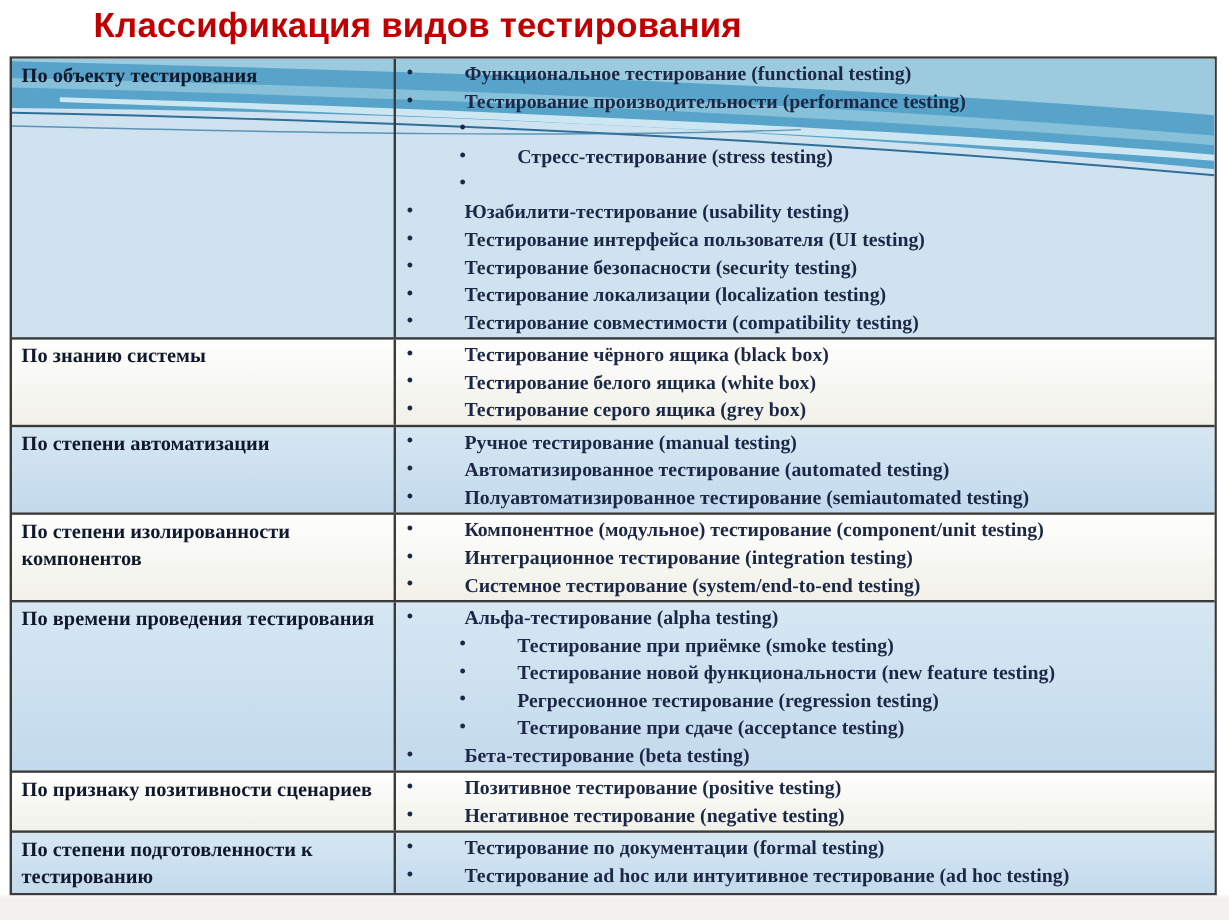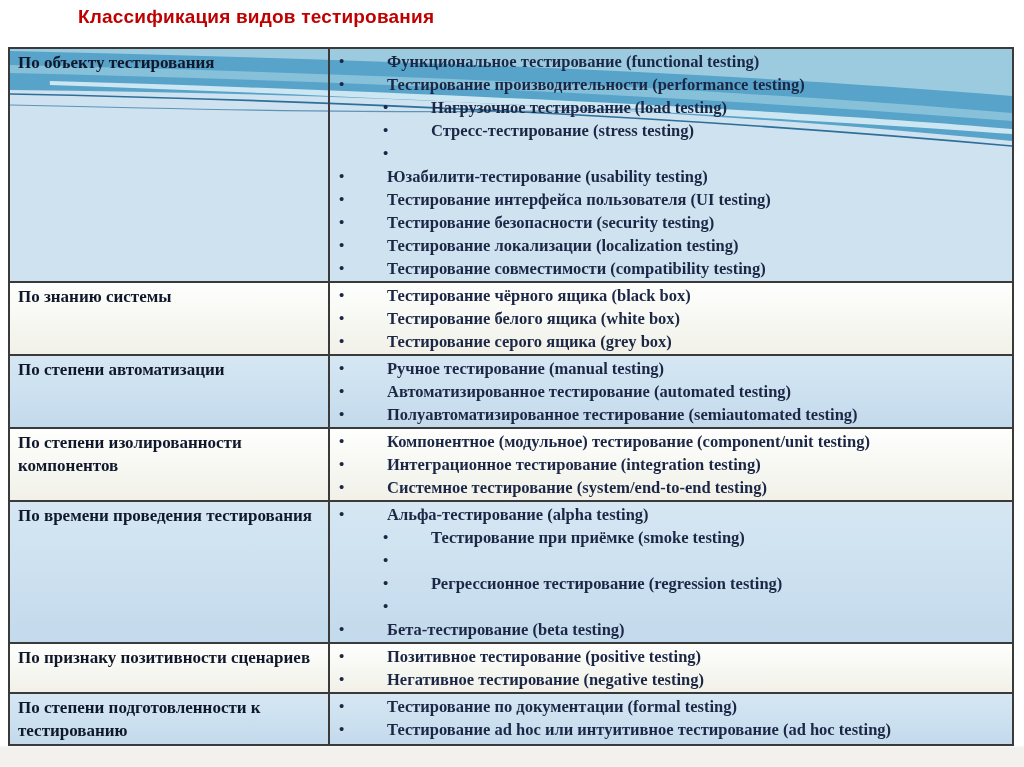--- a/index.html
+++ b/index.html
@@ -8,21 +8,21 @@
     font-family:"Liberation Serif",serif;
     background:#ffffff;
   }
   .page{
     position:relative;width:1024px;height:767px;overflow:hidden;
     background:linear-gradient(180deg,#ffffff 0px,#ffffff 745px,#f2f1ee 748px,#f2f1ee 767px);
   }
   .title{
     position:absolute;top:6px;left:78px;margin:0;
     font-family:"Liberation Sans",sans-serif;
-    font-size:19px;font-weight:bold;color:#c00000;letter-spacing:.2px;
+    font-size:29px;font-weight:bold;color:#c00000;letter-spacing:.2px;
   }
   .table{
     position:absolute;top:47px;left:8px;width:1006px;
     border:2px solid #3a3a3a;box-sizing:border-box;
   }
   .section{display:flex;position:relative;}
   .section + .section{border-top:2px solid #3a3a3a;}
   .section.blue{background:linear-gradient(180deg,#d6e7f3,#c3daec);}
   .section.white{background:linear-gradient(180deg,#fefefd,#f1f1e9);}
   .deco{position:absolute;left:0;top:0;width:100%;height:100%;z-index:0;display:block;}
@@ -60,21 +60,20 @@
           <div class="item lvl1">
             <span class="b">•</span>
             <span class="t">Функциональное тестирование (functional testing)</span>
           </div>
           <div class="item lvl1">
             <span class="b">•</span>
             <span class="t">Тестирование производительности (performance testing)</span>
           </div>
           <div class="item lvl2">
             <span class="b">•</span>
-            <span class="t">Нагрузочное тестирование (load testing)</span>
           </div>
           <div class="item lvl2">
             <span class="b">•</span>
             <span class="t">Стресс-тестирование (stress testing)</span>
           </div>
           <div class="item lvl2">
             <span class="b">•</span>
           </div>
           <div class="item lvl1">
             <span class="b">•</span>
@@ -155,27 +154,29 @@
           <div class="item lvl1">
             <span class="b">•</span>
             <span class="t">Альфа-тестирование (alpha testing)</span>
           </div>
           <div class="item lvl2">
             <span class="b">•</span>
             <span class="t">Тестирование при приёмке (smoke testing)</span>
           </div>
           <div class="item lvl2">
             <span class="b">•</span>
+            <span class="t">Тестирование новой функциональности (new feature testing)</span>
           </div>
           <div class="item lvl2">
             <span class="b">•</span>
             <span class="t">Регрессионное тестирование (regression testing)</span>
           </div>
           <div class="item lvl2">
             <span class="b">•</span>
+            <span class="t">Тестирование при сдаче (acceptance testing)</span>
           </div>
           <div class="item lvl1">
             <span class="b">•</span>
             <span class="t">Бета-тестирование (beta testing)</span>
           </div>
         </div>
       </div>
       <div class="section white">
         <div class="cat">По признаку позитивности сценариев</div>
         <div class="items">

